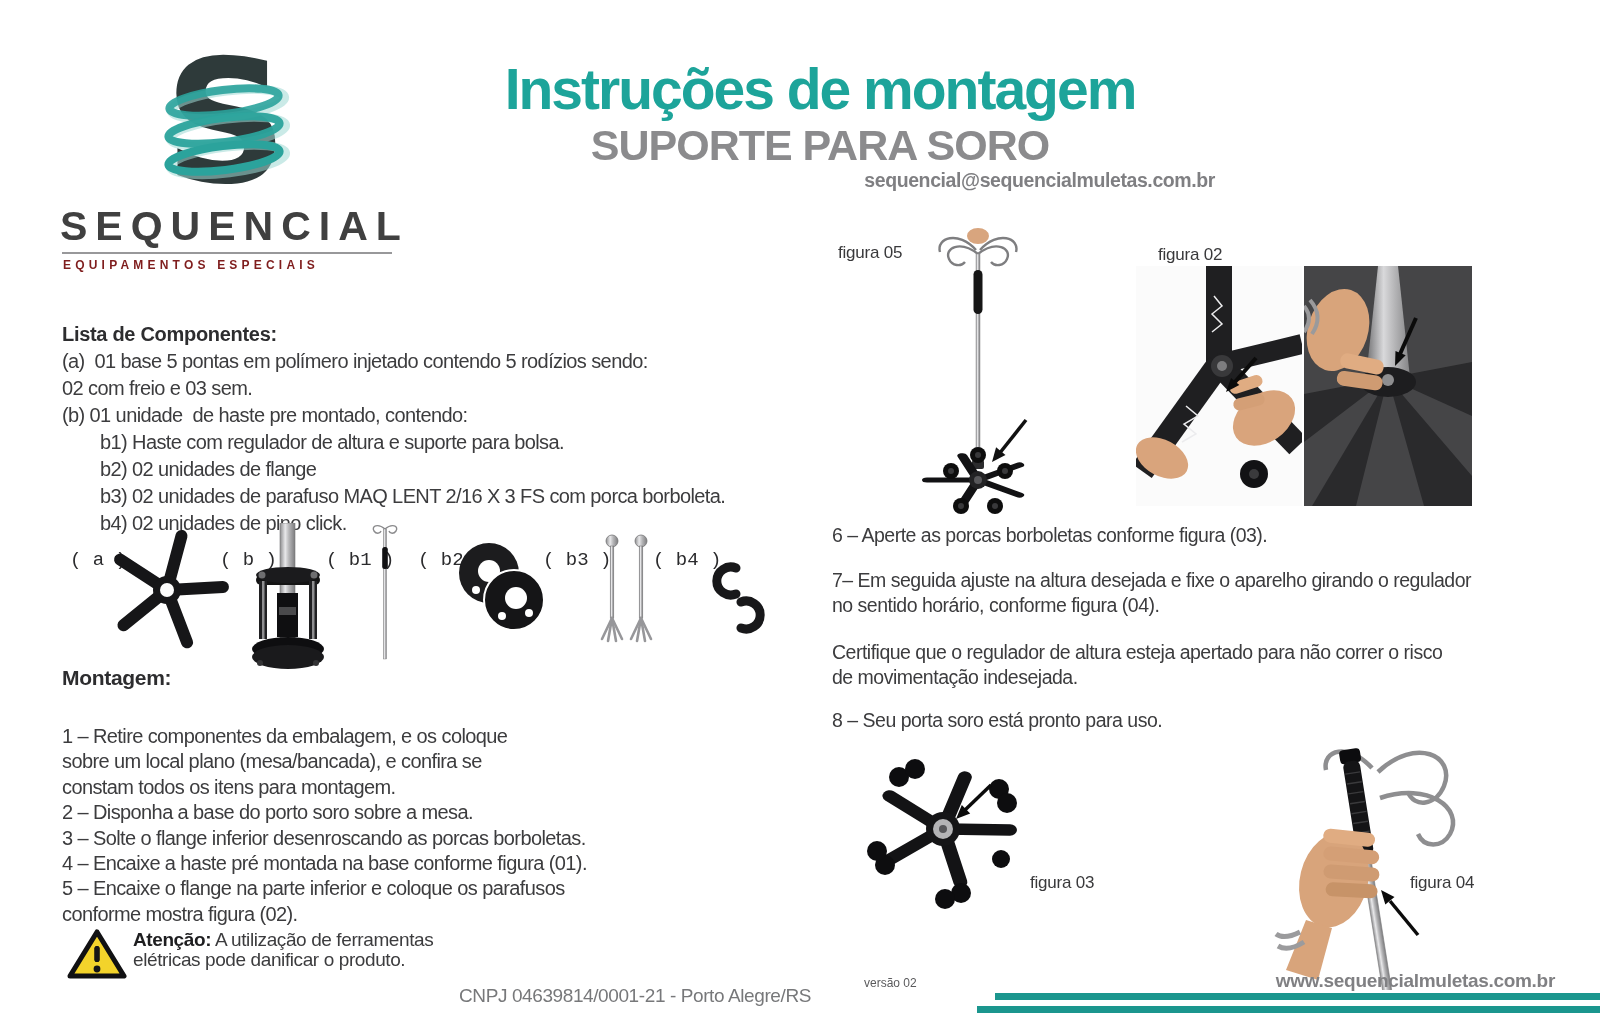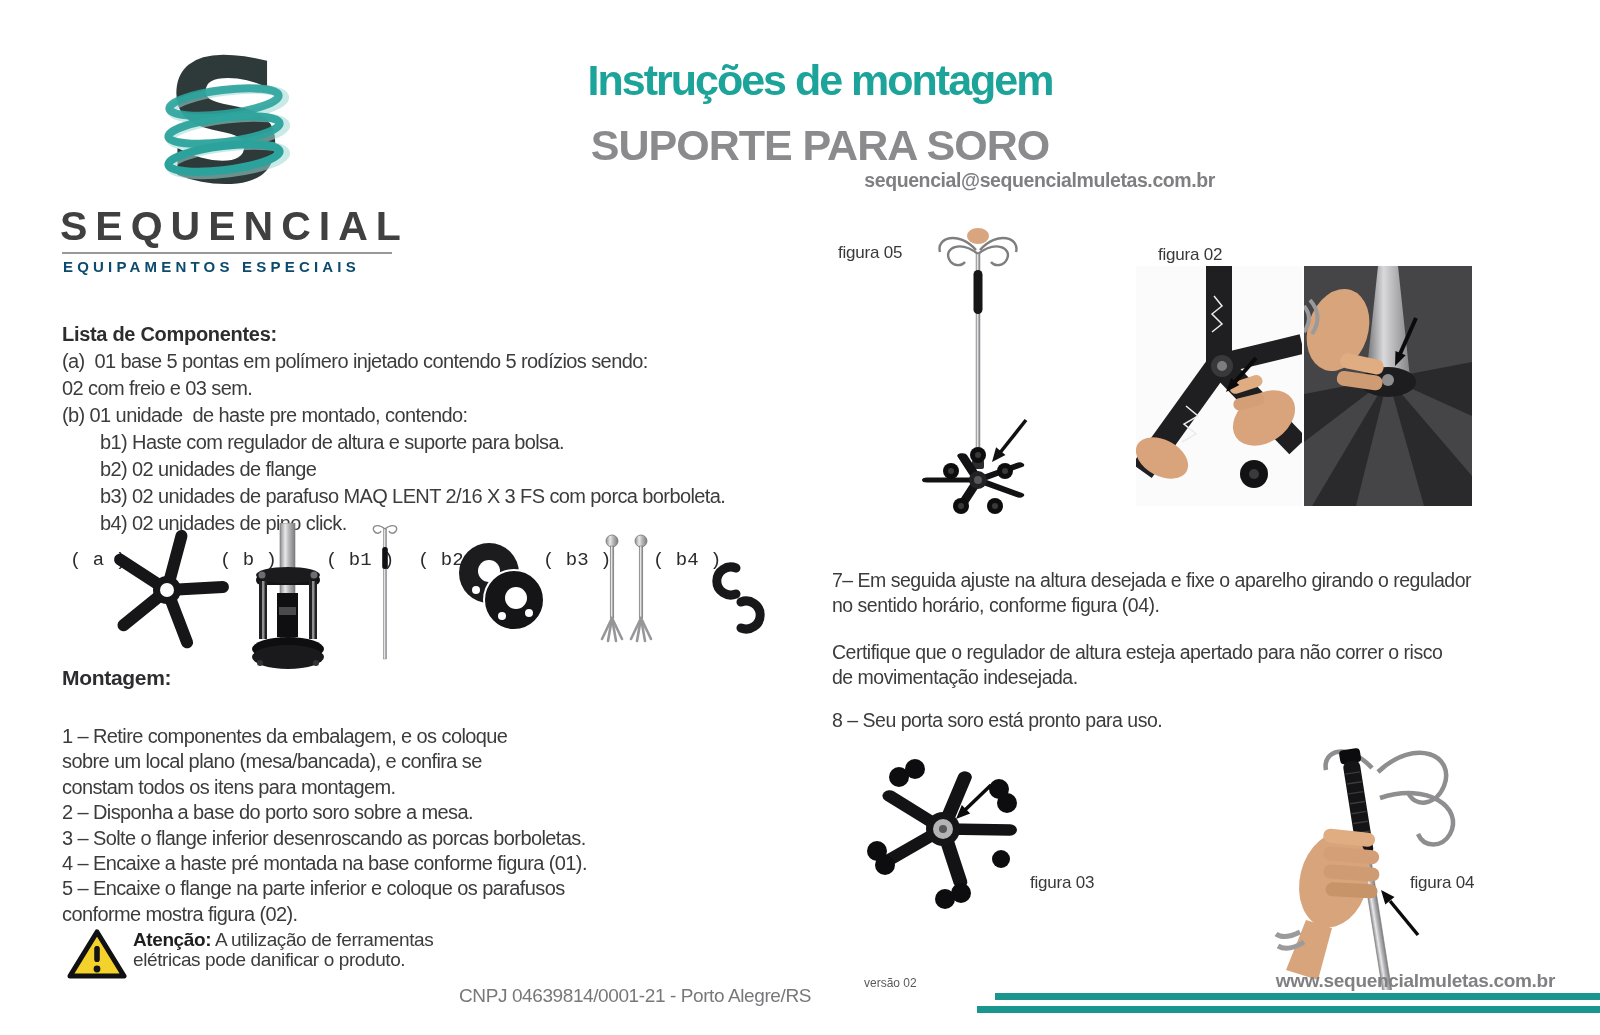--- a/index.html
+++ b/index.html
@@ -4,22 +4,22 @@
 <style>
   html,body{margin:0;padding:0;background:#ffffff;}
   #canvas{
     position:relative;width:1600px;height:1035px;background:#ffffff;overflow:hidden;
     font-family:"Liberation Sans", sans-serif;color:#3c3c3e;
   }
   .abs{position:absolute;}
   
   .wordmark{font-weight:bold;font-size:41px;color:#404040;letter-spacing:8px;line-height:44px;}
   .logo-rule{height:2px;background:#98989a;}
-  .tagline{font-size:15px;color:#0c4a6e;letter-spacing:4.2px;font-weight:bold;}
-  .title{font-weight:bold;font-size:43px;color:#1da49a;letter-spacing:-2px;text-align:center;white-space:pre;}
+  .tagline{font-size:12px;color:#7f1d1d;letter-spacing:4.2px;font-weight:bold;}
+  .title{font-weight:bold;font-size:57px;color:#1da49a;letter-spacing:-2px;text-align:center;white-space:pre;}
   .subtitle{font-weight:bold;font-size:43px;color:#8b8b8d;letter-spacing:-1px;text-align:center;white-space:pre;}
   .email{font-weight:bold;font-size:19.5px;color:#7f7f82;text-align:right;letter-spacing:-0.4px;}
   
   .sec-heading{font-weight:bold;font-size:20px;color:#2d2d2f;letter-spacing:-0.3px;white-space:pre;}
   .body-line{font-size:20px;letter-spacing:-0.6px;color:#3c3c3e;line-height:27px;white-space:pre;}
   .step-line{font-size:20px;letter-spacing:-0.6px;color:#3c3c3e;line-height:25.4px;white-space:pre;}
   .rline{font-size:19.5px;letter-spacing:-0.5px;color:#3c3c3e;white-space:pre;}
   .indent{padding-left:38px;}
   .comp-label{font-family:"Liberation Mono", monospace;font-size:19px;color:#2b2b2d;white-space:pre;}
   .figcap{font-size:17px;color:#39393b;letter-spacing:-0.2px;white-space:pre;}
@@ -276,20 +276,21 @@
     <div class="step-line">1 – Retire componentes da embalagem, e os coloque</div>
     <div class="step-line">sobre um local plano (mesa/bancada), e confira se</div>
     <div class="step-line">constam todos os itens para montagem.</div>
     <div class="step-line">2 – Disponha a base do porto soro sobre a mesa.</div>
     <div class="step-line">3 – Solte o flange inferior desenroscando as porcas borboletas.</div>
     <div class="step-line">4 – Encaixe a haste pré montada na base conforme figura (01).</div>
     <div class="step-line">5 – Encaixe o flange na parte inferior e coloque os parafusos</div>
     <div class="step-line">conforme mostra figura (02).</div>
   </div>
 
+  <div class="abs rline" style="left:832px;top:524px">6 – Aperte as porcas borboletas conforme figura (03).</div>
   <div class="abs rline" style="left:832px;top:569px">7– Em seguida ajuste na altura desejada e fixe o aparelho girando o regulador</div>
   <div class="abs rline" style="left:832px;top:594px">no sentido horário, conforme figura (04).</div>
   <div class="abs rline" style="left:832px;top:641px">Certifique que o regulador de altura esteja apertado para não correr o risco</div>
   <div class="abs rline" style="left:832px;top:666px">de movimentação indesejada.</div>
   <div class="abs rline" style="left:832px;top:709px">8 – Seu porta soro está pronto para uso.</div>
 
   <svg class="abs" style="left:853px;top:733px" width="182" height="188" viewBox="0 0 182 188">
     <g transform="translate(90,96)">
       <g transform="scale(1,0.82)" fill="#131315">
         <rect x="-7" y="-4" width="14" height="78" rx="7" transform="rotate(-15)"></rect>

